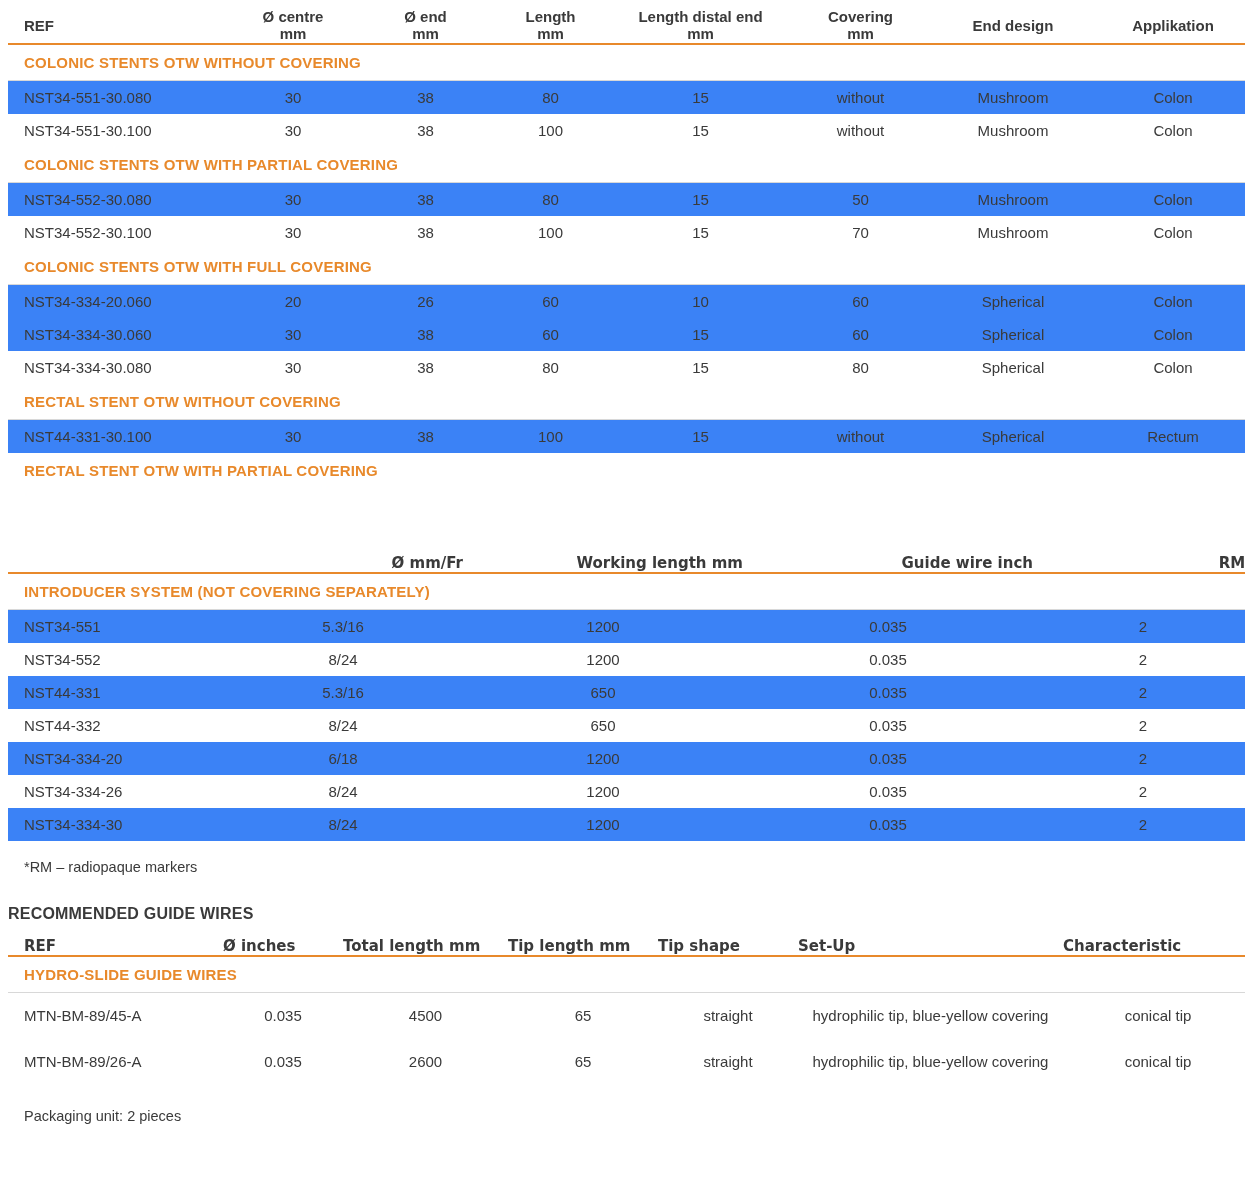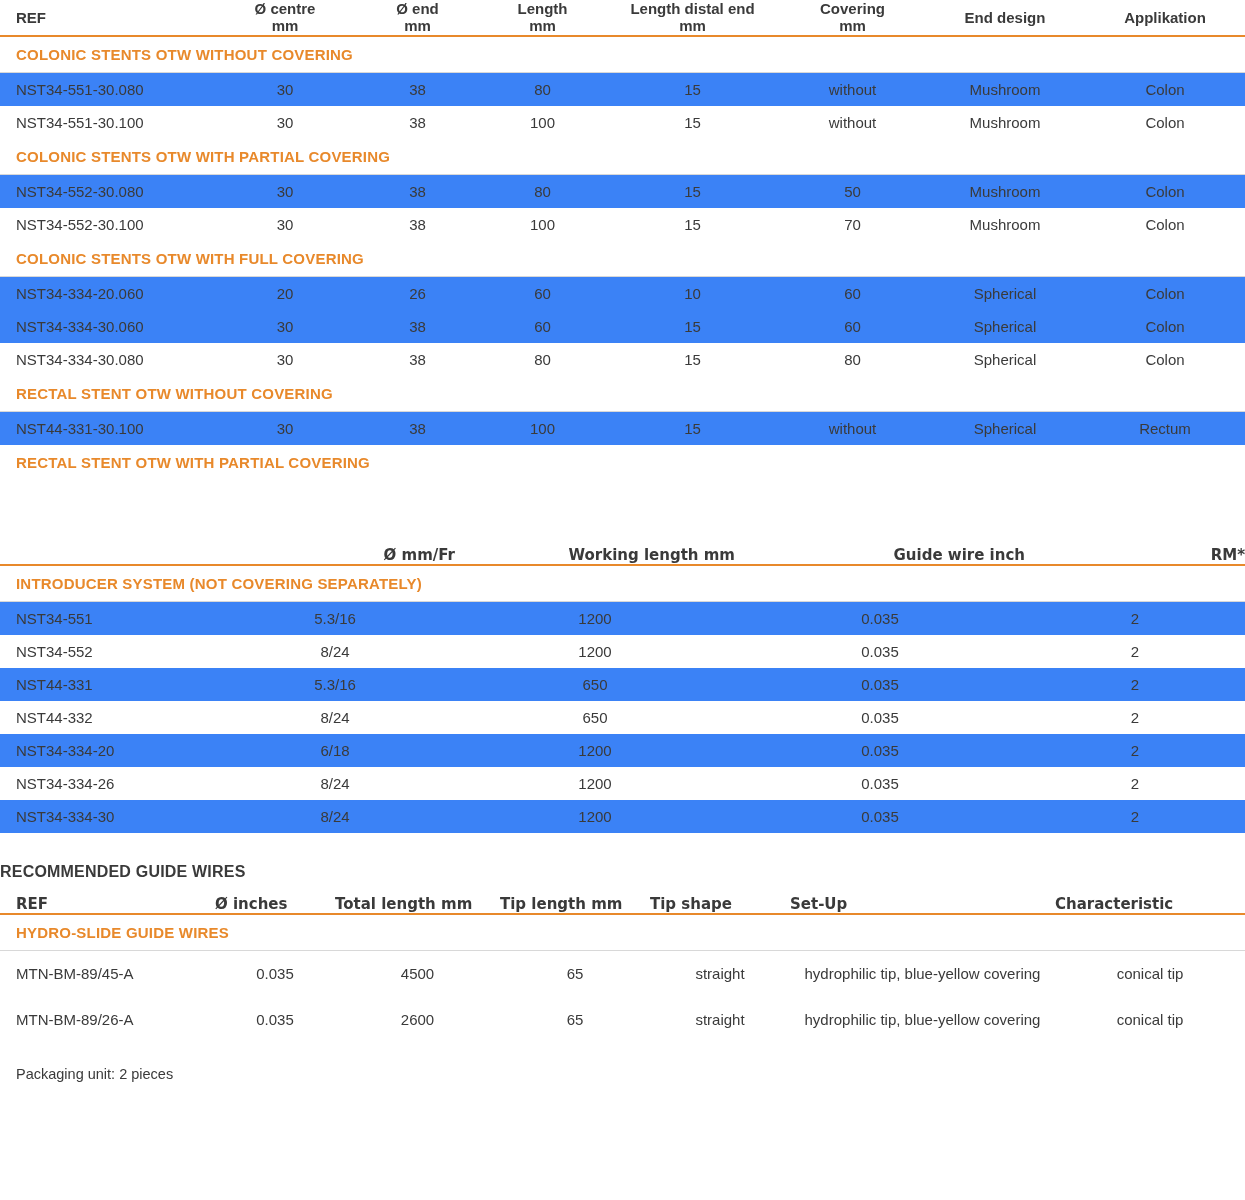--- a/index.html
+++ b/index.html
@@ -11,21 +11,21 @@
     width: 1245px;
     min-height: 1200px;
     font-family: "Liberation Sans", sans-serif;
     color: #3a3a3a;
     font-size: 15px;
     -webkit-font-smoothing: antialiased;
   }
   .page {
     position: relative;
     width: 1048px;
-    padding: 0;
+    padding: 8px;
     box-sizing: border-box;
   }
 
   table.spec {
     width: 1245px;
     border-collapse: collapse;
     table-layout: fixed;
   }
   table.spec td, table.spec th {
     padding: 0;
@@ -348,20 +348,21 @@
       <tr class="data shade">
         <td class="ref">NST34-334-30</td>
         <td>8/24</td>
         <td>1200</td>
         <td>0.035</td>
         <td>2</td>
       </tr>
     </tbody>
   </table>
 
+  <div class="note">*RM – radiopaque markers</div>
 
   <div class="title-block">RECOMMENDED GUIDE WIRES</div>
 
   <table class="spec">
     <colgroup>
       <col style="width:215px">
         <col style="width:120px">
         <col style="width:165px">
       <col style="width:150px">
         <col style="width:140px">

